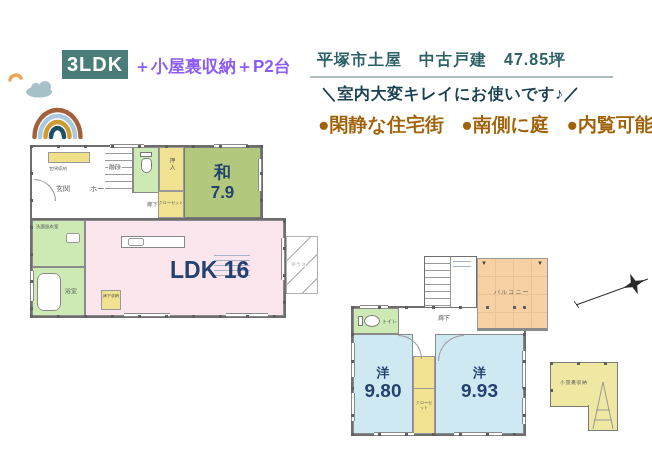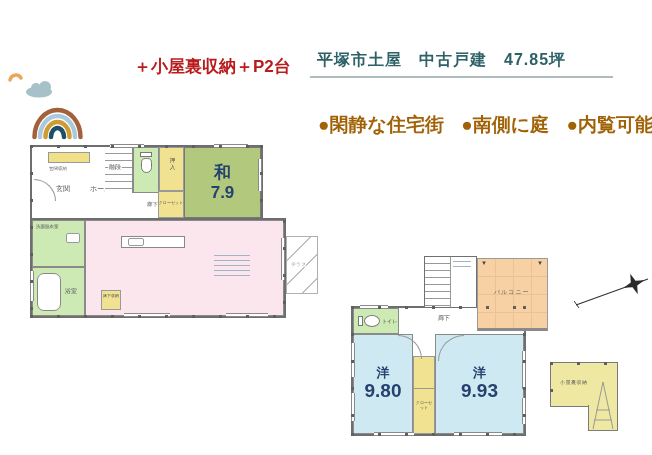--- a/index.html
+++ b/index.html
@@ -3,21 +3,21 @@
 <meta charset="utf-8">
 <style>
   html,body{margin:0;padding:0;background:#fff;}
   .page{position:relative;width:652px;height:455px;background:#ffffff;overflow:hidden;
         font-family:"Liberation Sans","DejaVu Sans",sans-serif;}
   .r{position:absolute;box-sizing:border-box;}
 
   
   #badge{left:62px;top:50px;width:66px;height:29px;background:#4b7d78;color:#fff;
          font-weight:bold;font-size:20px;display:flex;align-items:center;justify-content:center;letter-spacing:1px;}
-  #badge-suffix{left:134px;top:55px;font-size:17px;font-weight:bold;color:#b91c1c;}
+  #badge-suffix{left:134px;top:55px;font-size:17px;font-weight:bold;color:#8b5cf6;}
   #main-title{left:317px;top:50px;font-size:16px;font-weight:bold;color:#2d6167;letter-spacing:1px;white-space:nowrap;}
   #title-underline{left:310px;top:76px;width:303px;height:2px;background:#aebcbe;}
   #subtitle{left:321px;top:84px;font-size:16px;font-weight:bold;color:#1b4050;letter-spacing:0.5px;white-space:nowrap;}
   #features{left:318px;top:112px;font-size:19px;font-weight:bold;color:#a16207;white-space:nowrap;}
   #features span{margin-right:12px;}
 
   
   .room{position:absolute;box-sizing:border-box;border:1px solid #8a8a8a;}
   .lbl{position:absolute;color:#555;line-height:1.2;}
   .num{color:#25416f;font-weight:bold;}
@@ -123,23 +123,25 @@
       <circle cx="39" cy="23" r="6"></circle>
     </g>
     <g fill="none" stroke-linecap="round">
       <path d="M 28.5 73 A 23 27 0 0 1 74.5 73" stroke="#a2613a" stroke-width="4.5"></path>
       <path d="M 34 73 A 17.5 21 0 0 1 69 73" stroke="#a9cade" stroke-width="4.5"></path>
       <path d="M 39.5 73 A 12 15 0 0 1 63.5 73" stroke="#cf9c33" stroke-width="4.5"></path>
       <path d="M 45 73 A 6.5 9 0 0 1 58 73" stroke="#1d4f66" stroke-width="4.5"></path>
     </g>
   </svg>
 
+  <div id="badge" class="r">3LDK</div>
   <div id="badge-suffix" class="r">＋小屋裏収納＋P2台</div>
   <div id="main-title" class="r">平塚市土屋　中古戸建　47.85坪</div>
   <div id="title-underline" class="r"></div>
+  <div id="subtitle" class="r">＼室内大変キレイにお使いです♪／</div>
   <div id="features" class="r">
     <span>●閑静な住宅街</span>
     <span>●南側に庭</span>
     <span>●内覧可能</span>
   </div>
 
   <div id="plan1" class="r">
     <div id="f1-upper" class="r"></div>
     <div id="f1-lower" class="r"></div>
 
@@ -170,20 +172,21 @@
     <div id="f1-ldk" class="room"></div>
     <div id="f1-kitchen" class="r"></div>
     <div id="f1-sink" class="r"></div>
     <div id="f1-note" class="r">
       <div class="tbar"></div>
         <div class="tbar"></div>
         <div class="tbar"></div>
         <div class="tbar"></div>
         <div class="tbar"></div>
     </div>
+    <div id="f1-ldk-lbl" class="lbl num">LDK 16</div>
 
     <div id="f1-wash" class="room"></div>
     <div id="f1-wash-lbl" class="lbl">洗面脱衣室</div>
     <div id="f1-basin" class="r"></div>
 
     <div id="f1-bath" class="room"></div>
     <div id="f1-tub" class="r"></div>
     <div id="f1-bath-lbl" class="lbl">浴室</div>
 
     <div id="f1-floorstorage" class="room"></div>

